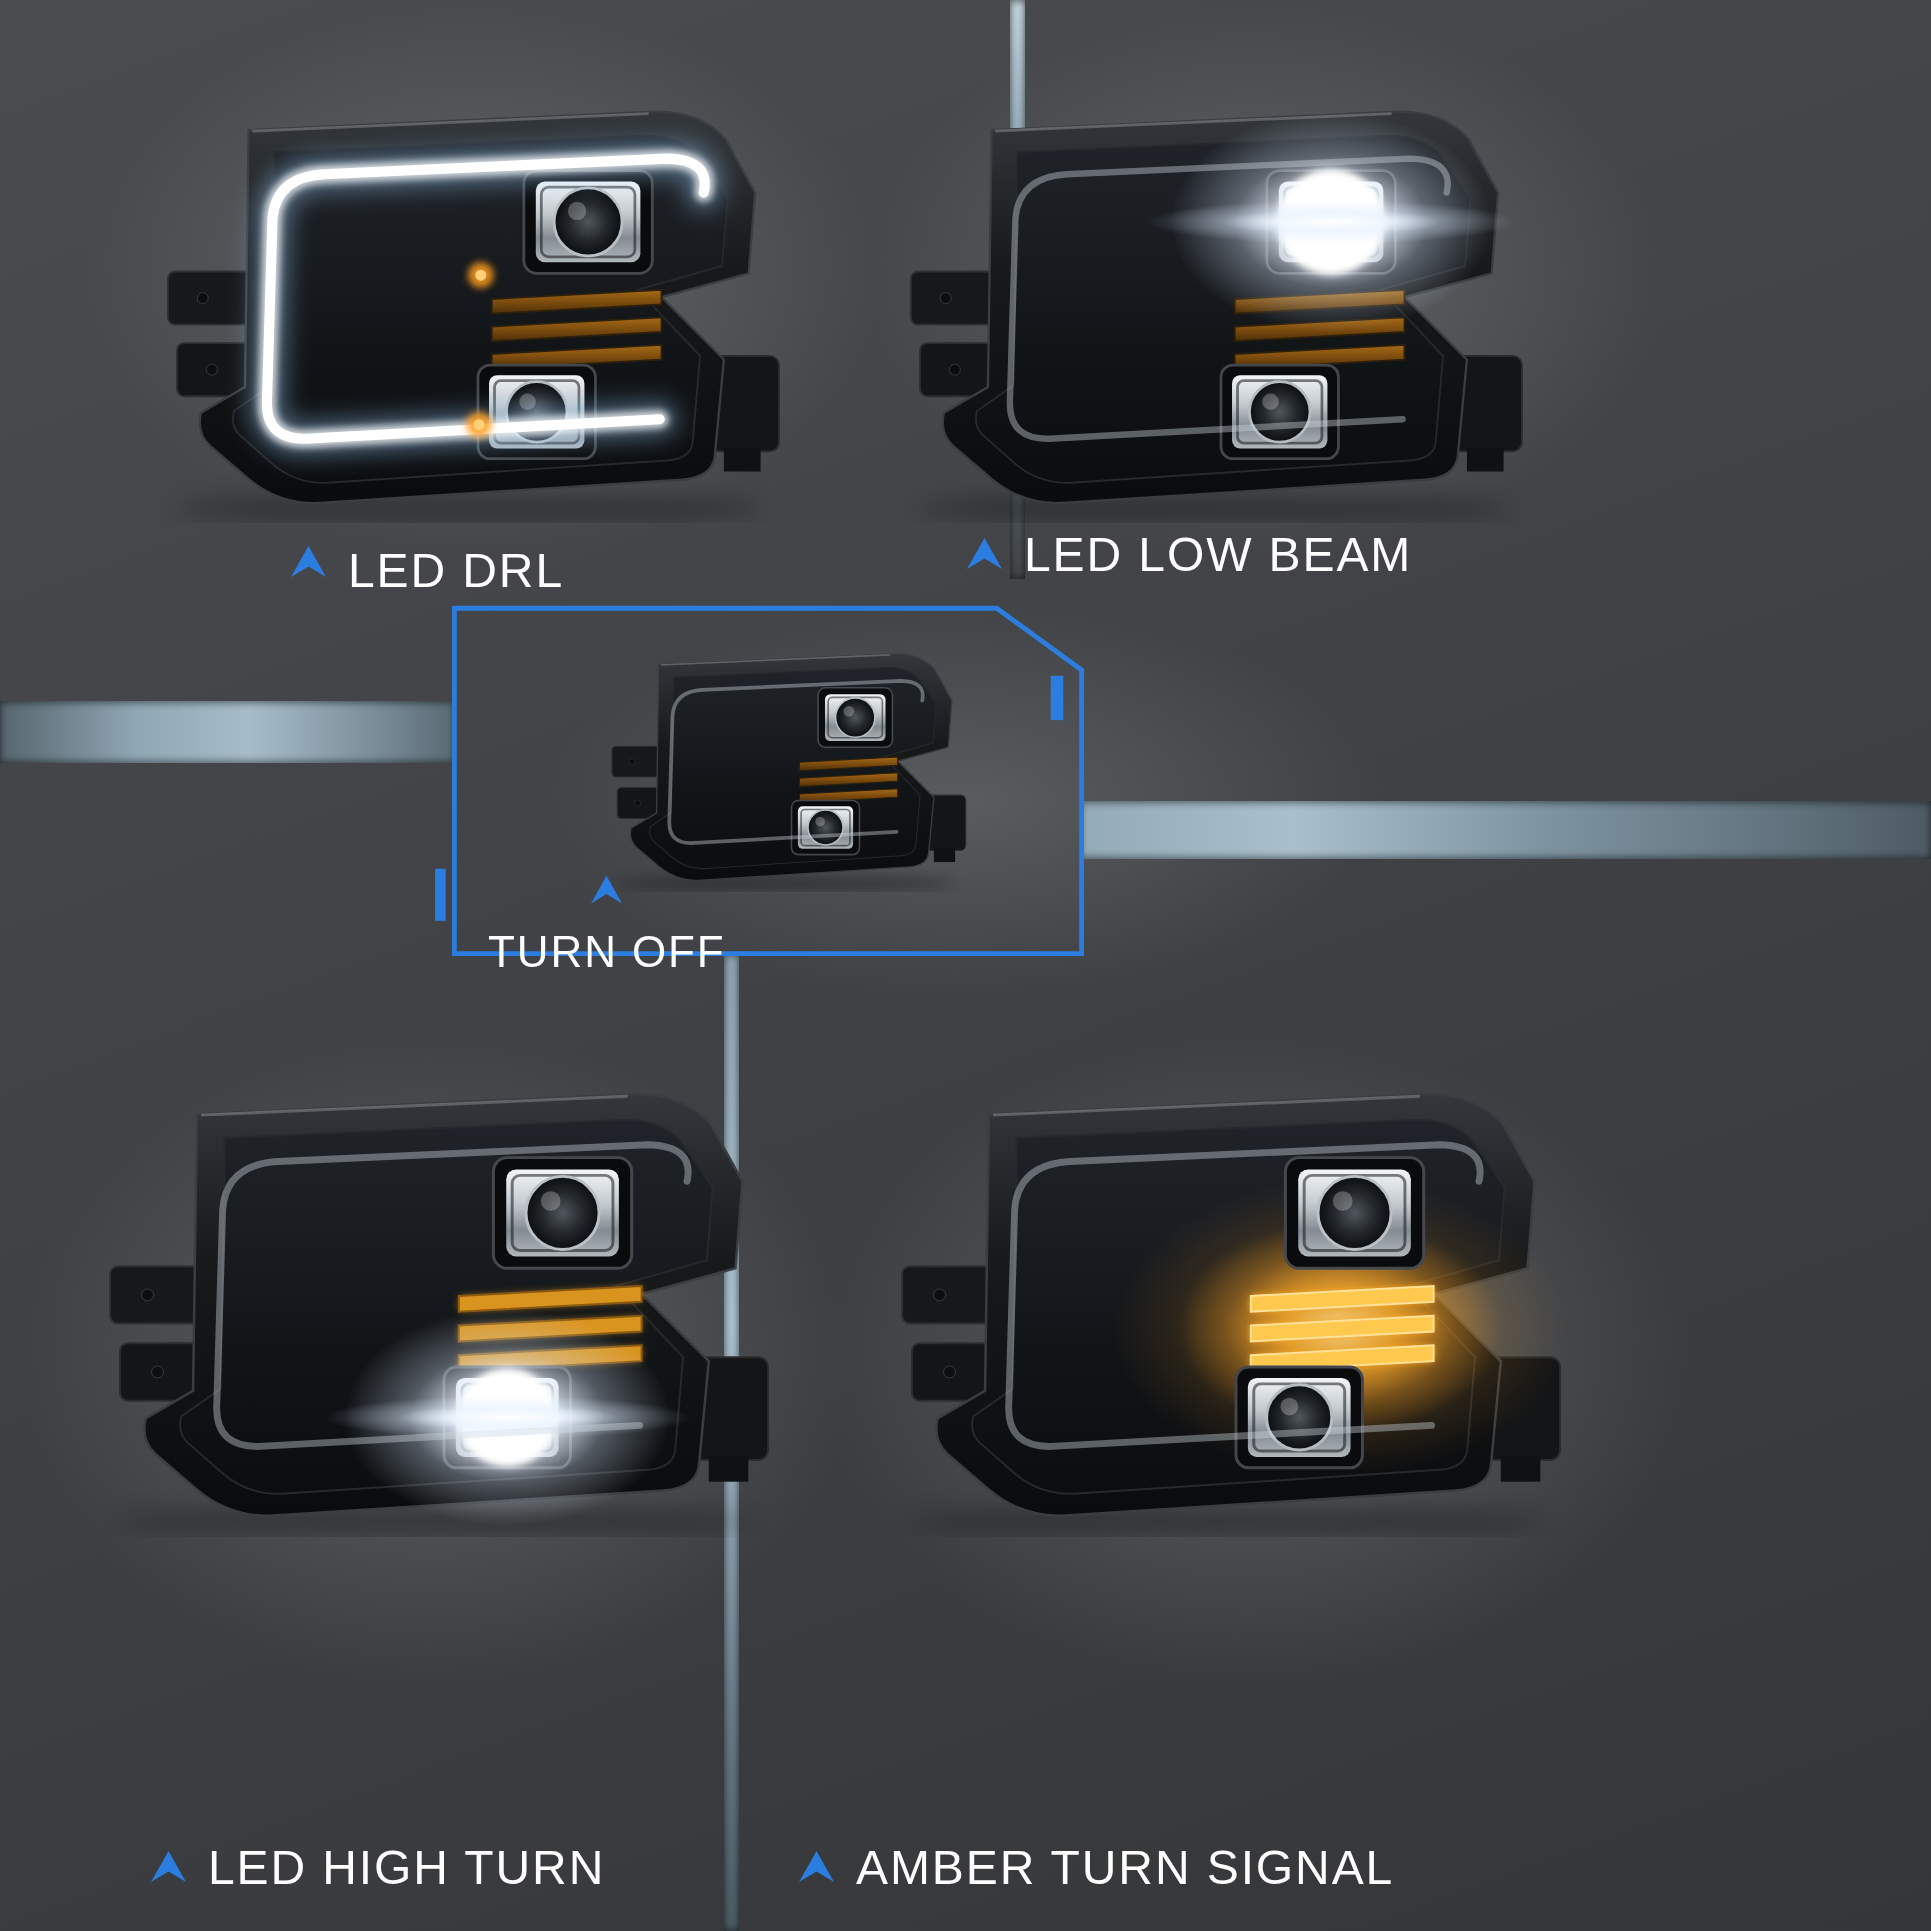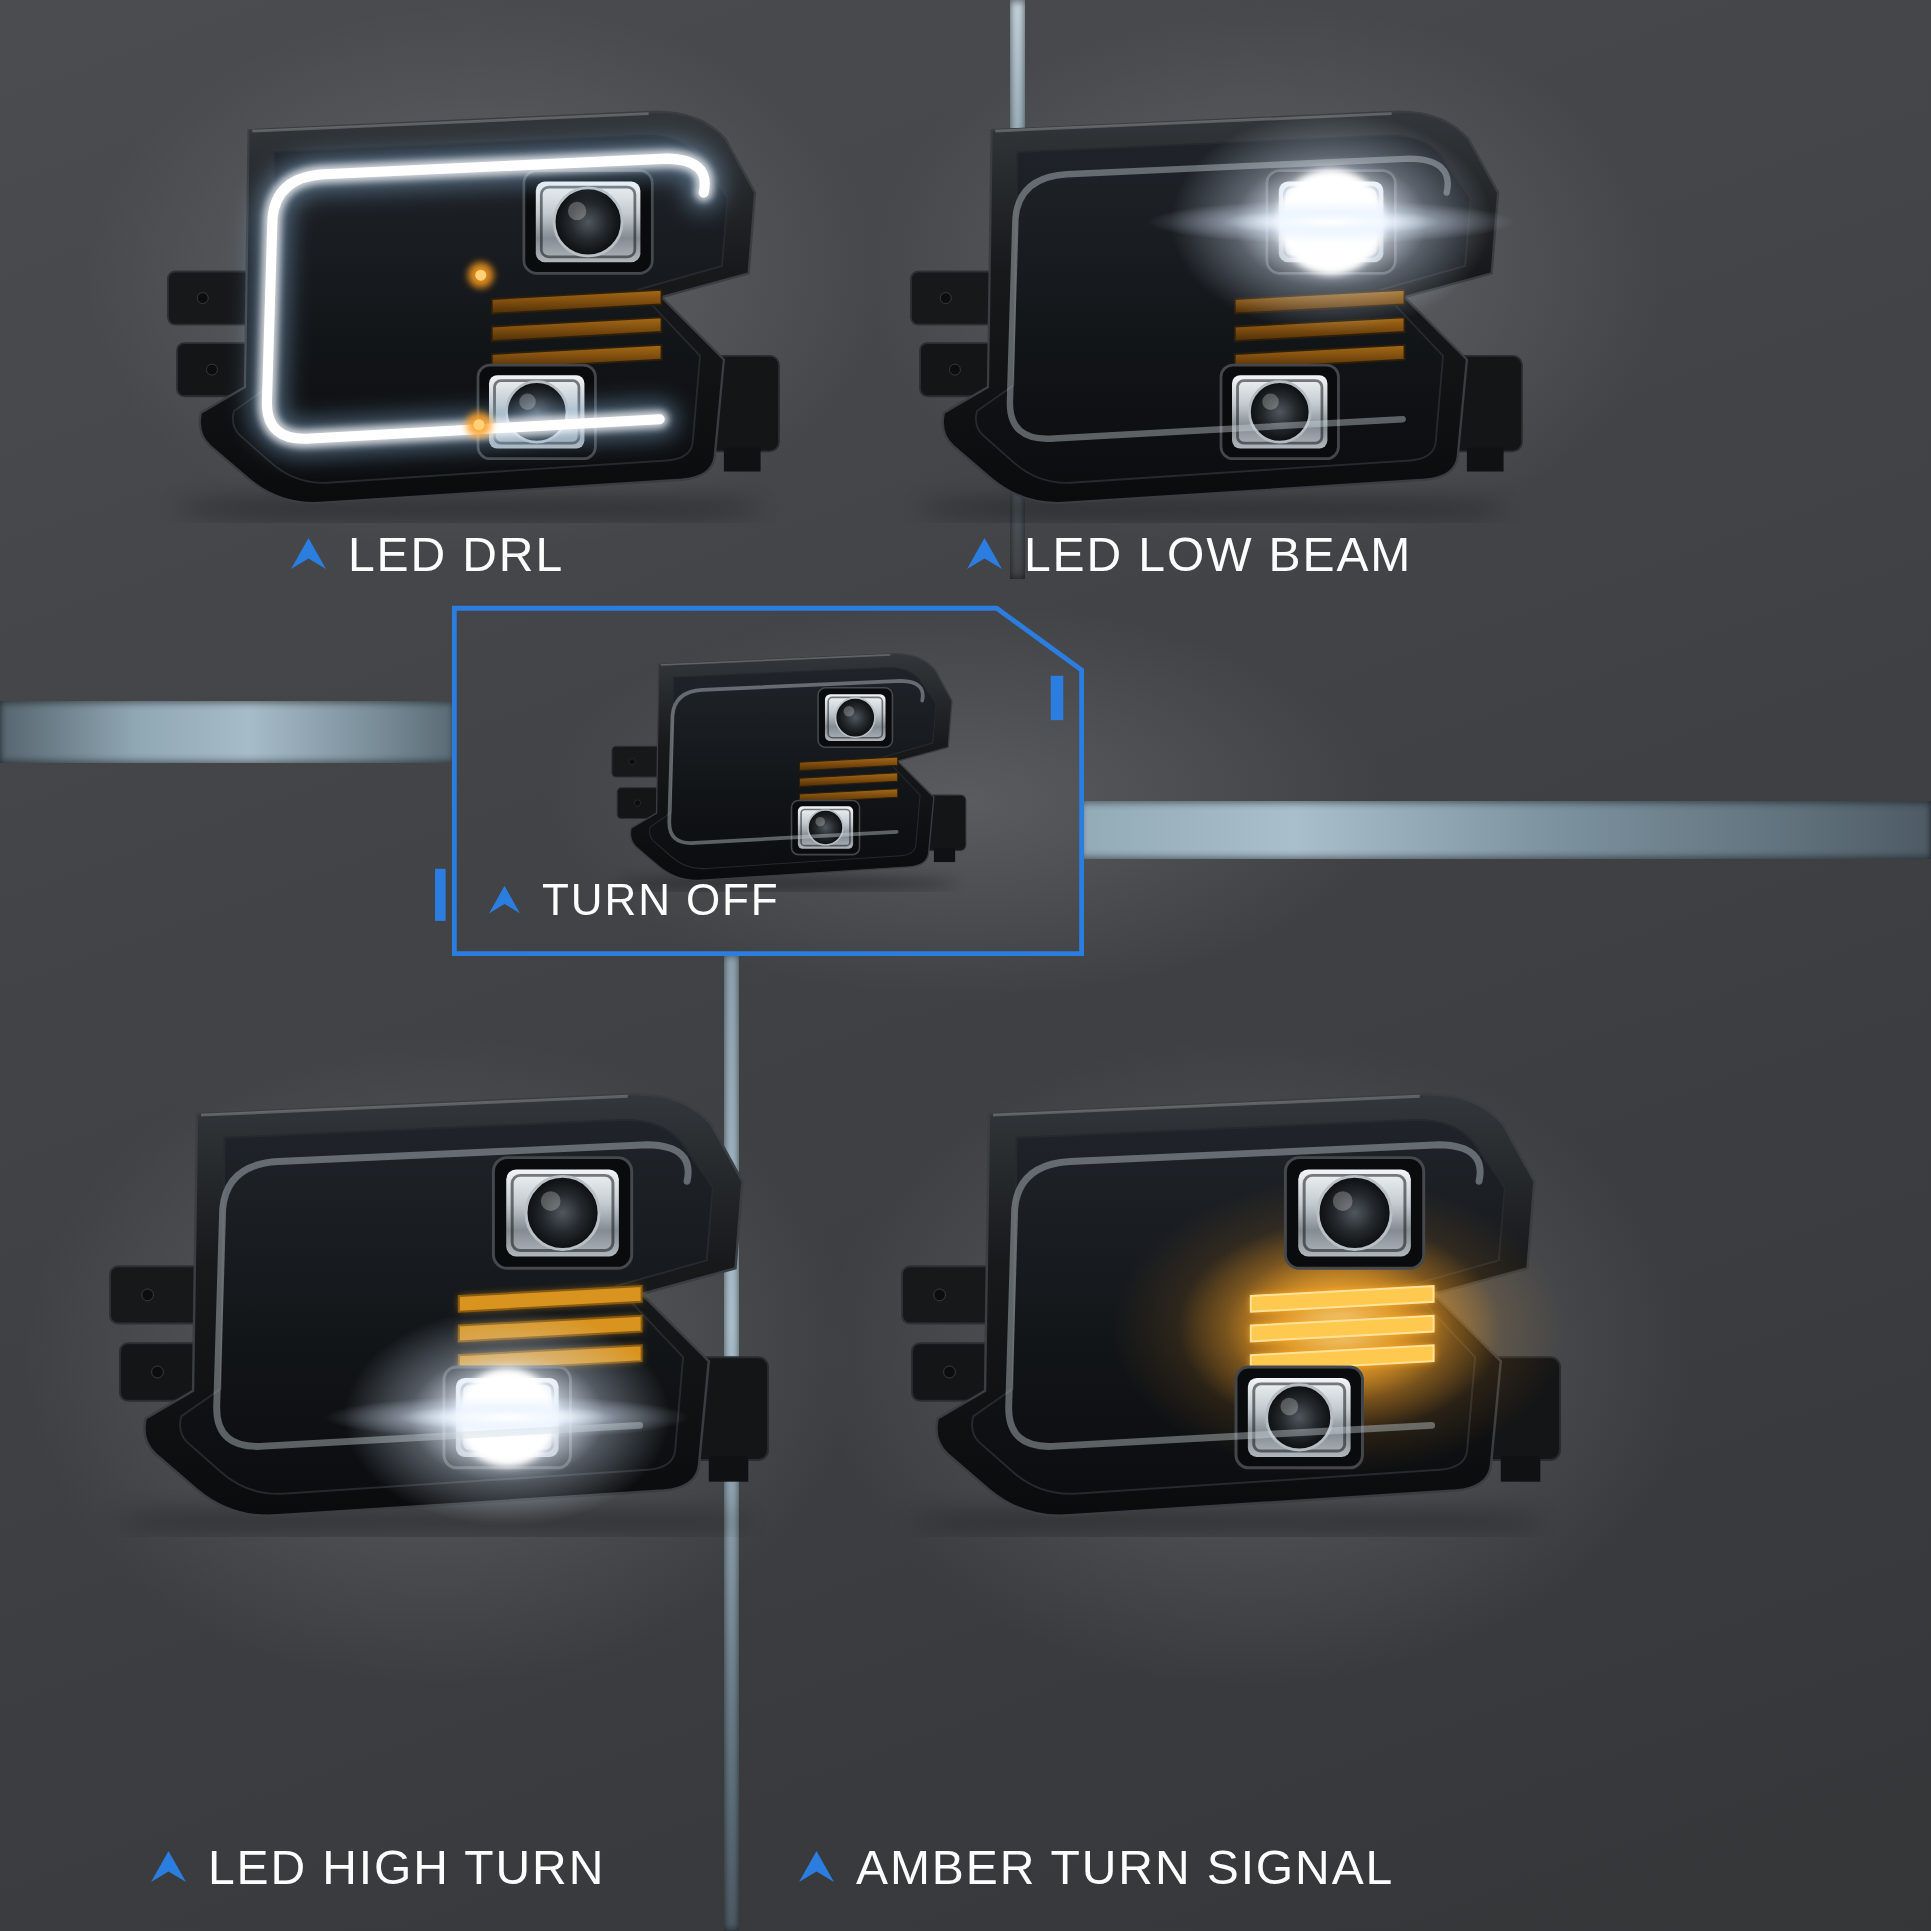--- a/index.html
+++ b/index.html
@@ -17,21 +17,21 @@
     background:linear-gradient(90deg,#56656e 0%,#90a7b4 30%,#a6bcc8 55%,#7b8f9b 82%,#5a6a74 100%);}
   .strip-h-right{left:1081px;top:801px;width:850px;height:58px;
     background:linear-gradient(90deg,#93aab7 0%,#a9bfcb 25%,#7d93a0 55%,#5f707b 85%,#4d5a64 100%);}
   .strip-v-bottom{left:724px;top:954px;width:15.4px;height:977px;
     background:linear-gradient(180deg,#8ba0ac 0%,#a9bfcb 38%,#6d7f8b 75%,#4c5a63 100%);}
   .hl{position:absolute;z-index:3;}
   .hl svg{display:block;width:100%;height:100%;}
   .frame{position:absolute;z-index:2;}
   .caption{position:absolute;display:flex;align-items:center;gap:21px;z-index:6;
     color:#fdfdfd;font-size:48px;font-weight:500;letter-spacing:1.9px;white-space:nowrap;}
-  .caption.small{font-size:44px;}
+  .caption.small{font-size:44px;flex-direction:column;}
   .cap-arrow{display:block;flex:0 0 auto;}
 </style>
 </head>
 <body>
 
 <div class="canvas">
 
   <div class="spot" style="left:-48px;top:-87px;width:1062px;height:734px"></div>
   <div class="spot" style="left:734px;top:-87px;width:1062px;height:734px"></div>
   <div class="spot" style="left:406px;top:541px;width:1120px;height:521px;opacity:.8"></div>
@@ -207,21 +207,21 @@
         <circle cx="464" cy="379" r="33" fill="url(#gLens)" stroke="#b5bdc3" stroke-width="3"></circle>
         <circle cx="454" cy="368" r="9" fill="rgba(255,255,255,0.25)"></circle>
         <path d="M646,140 Q654,104 606,103 L232,120 Q180,123 176,168 L170,366 Q168,412 218,408 L598,387" fill="none" stroke="rgba(210,220,226,0.4)" stroke-width="7" stroke-linecap="round" stroke-linejoin="round"></path>
       </svg>
     </div>
 
   <div class="caption" style="left:290px;top:527px">
     <svg class="cap-arrow" width="37" height="35" viewBox="0 0 38 36">
         <polygon class="acc-fill" fill="#2b7de0" points="19,1 37,33 19,22 1,33"></polygon>
       </svg>
-    <span class="cap-text" style="color: rgb(253, 253, 253);">LED DRL</span>
+    <span class="cap-text" style="color: rgb(253, 253, 253); margin-top: 16px;">LED DRL</span>
   </div>
 
   <div class="caption" style="left:966px;top:527px">
     <svg class="cap-arrow" width="37" height="35" viewBox="0 0 38 36">
         <polygon class="acc-fill" fill="#2b7de0" points="19,1 37,33 19,22 1,33"></polygon>
       </svg>
     <span class="cap-text" style="color: rgb(253, 253, 253);">LED LOW BEAM</span>
   </div>
 
   <div class="caption small" style="left:488px;top:875px">

